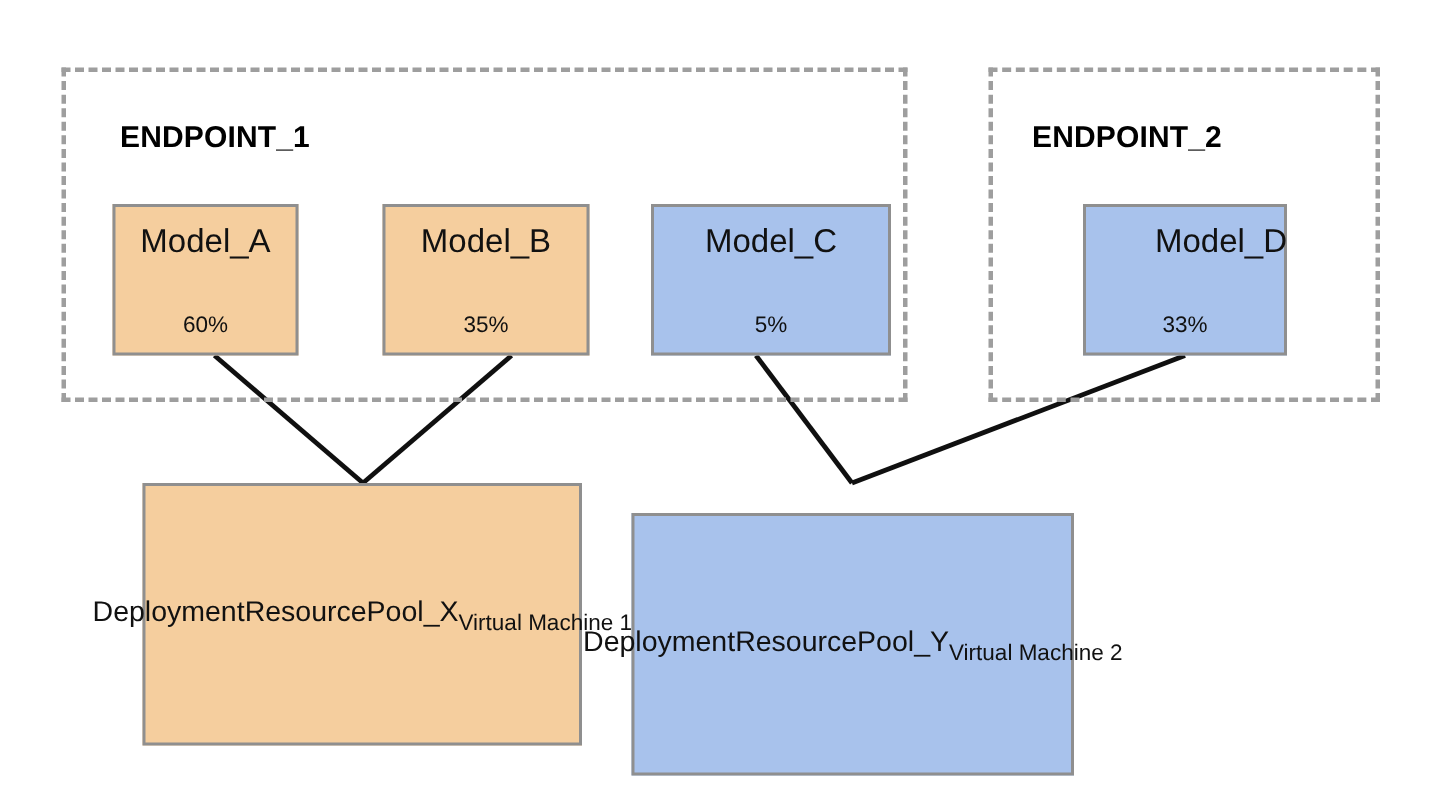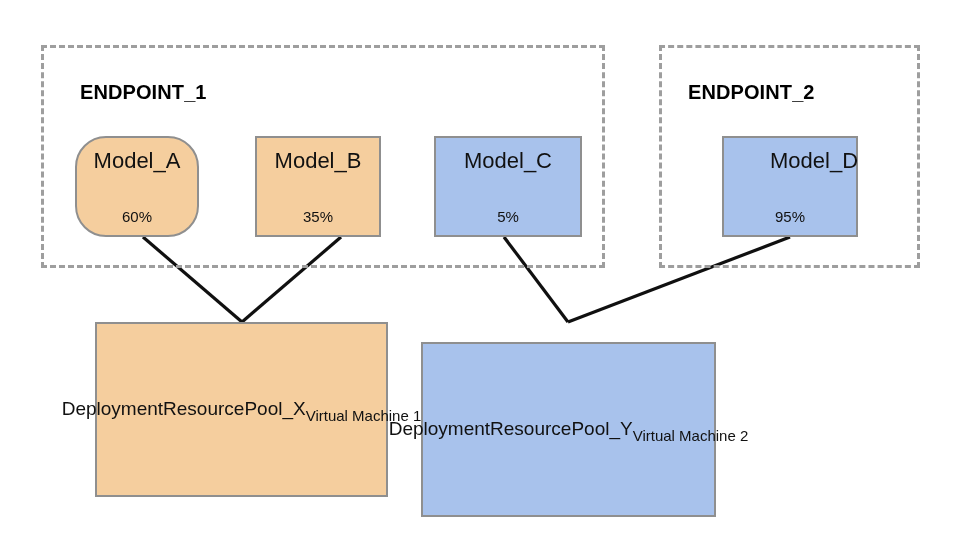--- a/index.html
+++ b/index.html
@@ -114,38 +114,38 @@
     <line x1="504" y1="237" x2="568" y2="322"></line>
     <line x1="790" y1="237" x2="568" y2="322"></line>
   </svg>
 
   <div class="endpoint-group" style="left:41px; top:45px; width:564px; height:223px;"></div>
   <div class="endpoint-label" style="left:80px; top:81px;">ENDPOINT_1</div>
 
   <div class="endpoint-group" style="left:659px; top:45px; width:261px; height:223px;"></div>
   <div class="endpoint-label" style="left:688px; top:81px;">ENDPOINT_2</div>
 
-  <div class="model-box orange" style="left:75px; top:136px; width:124px; height:101px;border-radius:31px;">
+  <div class="model-box orange" style="left:75px; top:136px; width:124px; height:101px;">
     <span class="model-name">Model_A</span>
     <span class="model-pct">60%</span>
   </div>
 
-  <div class="model-box orange" style="left:255px; top:136px; width:126px; height:101px;">
+  <div class="model-box orange" style="left:255px; top:136px; width:138px; height:101px;">
     <span class="model-name">Model_B</span>
     <span class="model-pct">35%</span>
   </div>
 
-  <div class="model-box blue" style="left:434px; top:136px; width:148px; height:101px;">
+  <div class="model-box blue" style="left:434px; top:136px; width:160px; height:101px;">
     <span class="model-name">Model_C</span>
     <span class="model-pct">5%</span>
   </div>
 
   <div class="model-box blue" style="left:722px; top:136px; width:136px; height:101px;padding-left:48px;">
     <span class="model-name">Model_D</span>
-    <span class="model-pct">95%</span>
+    <span class="model-pct">33%</span>
   </div>
 
   <div class="pool-box orange" style="left:95px; top:322px; width:293px; height:175px;">
     <span class="pool-name">DeploymentResourcePool_X</span>
     <span class="pool-sub">Virtual Machine 1</span>
   </div>
 
   <div class="pool-box blue" style="left:421px; top:322px; width:295px; height:175px;margin-top:20px;">
     <span class="pool-name">DeploymentResourcePool_Y</span>
     <span class="pool-sub">Virtual Machine 2</span>

